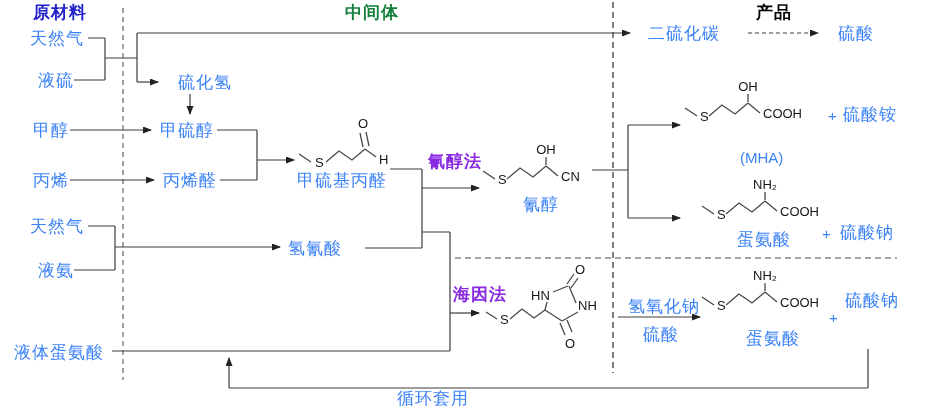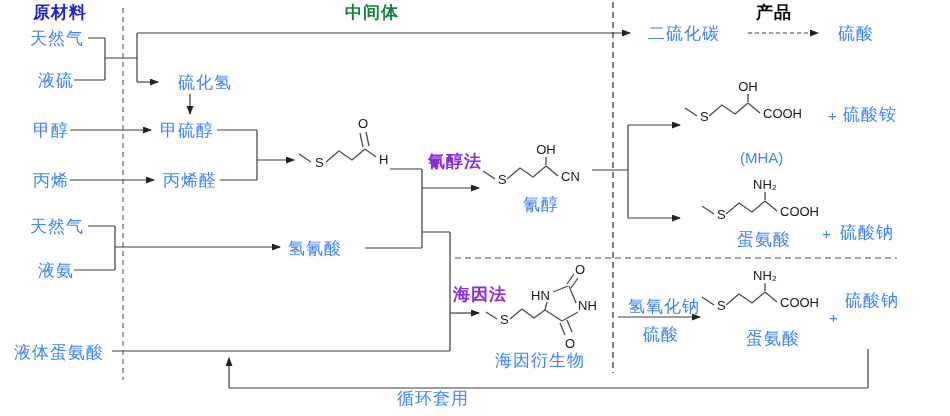--- a/index.html
+++ b/index.html
@@ -87,23 +87,23 @@
   <div class="lbl" style="left:38px;top:72px">液硫</div>
   <div class="lbl" style="left:33px;top:122px">甲醇</div>
   <div class="lbl" style="left:33px;top:172px">丙烯</div>
   <div class="lbl" style="left:30px;top:218px">天然气</div>
   <div class="lbl" style="left:38px;top:262px">液氨</div>
   <div class="lbl" style="left:14px;top:344px">液体蛋氨酸</div>
 
   <div class="lbl" style="left:178px;top:74px">硫化氢</div>
   <div class="lbl" style="left:160px;top:122px">甲硫醇</div>
   <div class="lbl" style="left:163px;top:172px">丙烯醛</div>
+  <div class="lbl" style="left:297px;top:172px">甲硫基丙醛</div>
   <div class="lbl" style="left:288px;top:240px">氢氰酸</div>
   <div class="lbl" style="left:523px;top:196px">氰醇</div>
-  <div class="lbl" style="left:495px;top:352px">海因衍生物</div>
 
   <div class="lbl c-vio" style="left:428px;top:153px">氰醇法</div>
   <div class="lbl c-vio" style="left:453px;top:286px">海因法</div>
 
   <div class="lbl" style="left:628px;top:298px">氢氧化钠</div>
   <div class="lbl" style="left:643px;top:326px">硫酸</div>
 
   <div class="lbl" style="left:648px;top:25px">二硫化碳</div>
   <div class="lbl" style="left:838px;top:25px">硫酸</div>
   <div class="lbl latin" style="left:740px;top:150px">(MHA)</div>

